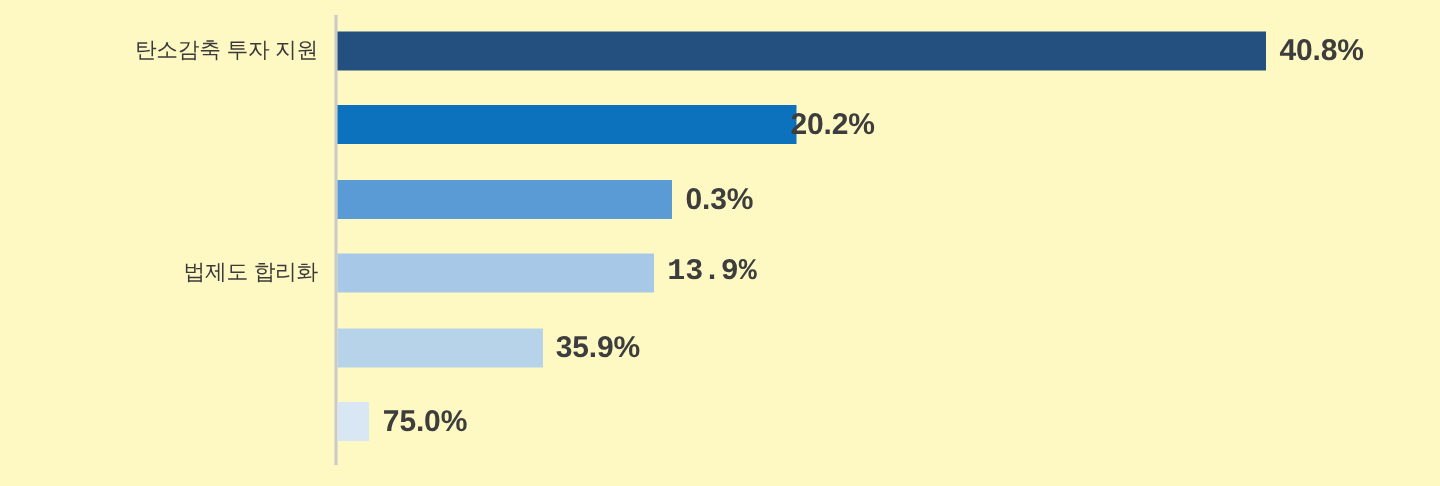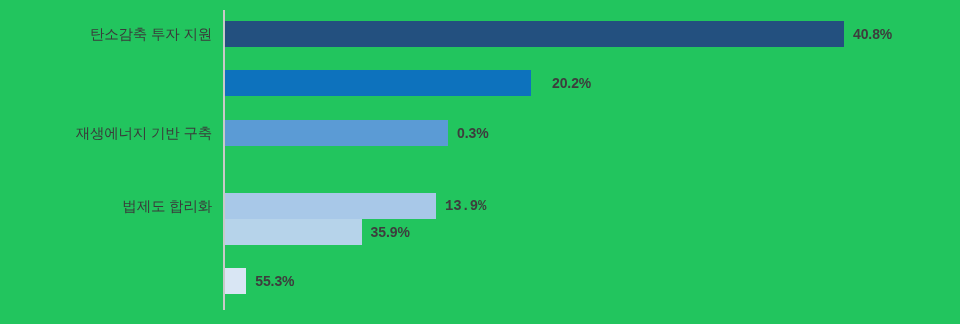--- a/index.html
+++ b/index.html
@@ -10,21 +10,21 @@
     width: 960px;
     height: 324px;
     background: #ffffff;
     font-family: "Liberation Sans", "DejaVu Sans", sans-serif;
     overflow: hidden;
   }
   #chart-root {
     position: relative;
     width: 960px;
     height: 324px;
-    background: #22c55e;
+    background: #fef9c3;
   }
   .plot-area {
     position: absolute;
     left: 0;
     top: 0;
     width: 960px;
     height: 324px;
   }
   .axis-line {
     position: absolute;
@@ -58,56 +58,55 @@
     position: absolute;
     left: 225px;
     top: 0;
     height: 26px;
   }
   .val-label {
     position: absolute;
     top: 0;
     height: 26px;
     line-height: 26px;
-    font-size: 14px;
+    font-size: 20px;
     font-weight: bold;
     color: #3d3d3d;
     white-space: nowrap;
     letter-spacing: -0.1px;
   }
 </style>
 </head>
 <body>
 
 <div id="chart-root">
   <div class="plot-area">
     <div class="axis-line"></div>
     <div id="bars-container">
         <div class="bar-row" style="top: 21px;">
           <div class="cat-label">탄소감축 투자 지원</div>
           <div class="bar" style="width: 619px; background: rgb(35, 80, 127);"></div>
           <div class="val-label" style="left: 853px;">40.8%</div>
         </div>
         <div class="bar-row" style="top: 70.4px;">
           <div class="bar" style="width: 306.466px; background: rgb(13, 114, 189);"></div>
-          <div class="val-label" style="left: 552px; text-align: center;">20.2%</div>
+          <div class="val-label" style="left: 527px; text-align: center;">20.2%</div>
         </div>
         <div class="bar-row" style="top: 119.8px;">
-          <div class="cat-label">재생에너지 기반 구축</div>
           <div class="bar" style="width: 223.022px; background: rgb(91, 155, 213);"></div>
           <div class="val-label" style="left: 457.022px;">0.3%</div>
         </div>
-        <div class="bar-row" style="top: 169.2px; margin-top: 24px;">
+        <div class="bar-row" style="top: 169.2px;">
           <div class="cat-label">법제도 합리화</div>
           <div class="bar" style="width: 210.885px; background: rgb(168, 200, 232);"></div>
           <div class="val-label" style="left: 444.885px; font-family: Liberation Mono, monospace;">13.9%</div>
         </div>
         <div class="bar-row" style="top: 218.6px;">
           <div class="bar" style="width: 136.544px; background: rgb(182, 211, 234);"></div>
           <div class="val-label" style="left: 370.544px;">35.9%</div>
         </div>
         <div class="bar-row" style="top: 268px;">
           <div class="bar" style="width: 21.2402px; background: rgb(217, 230, 244);"></div>
-          <div class="val-label" style="left: 255.24px;">55.3%</div>
+          <div class="val-label" style="left: 255.24px;">75.0%</div>
         </div>
       </div>
   </div>
 </div>
 
 </body></html>

